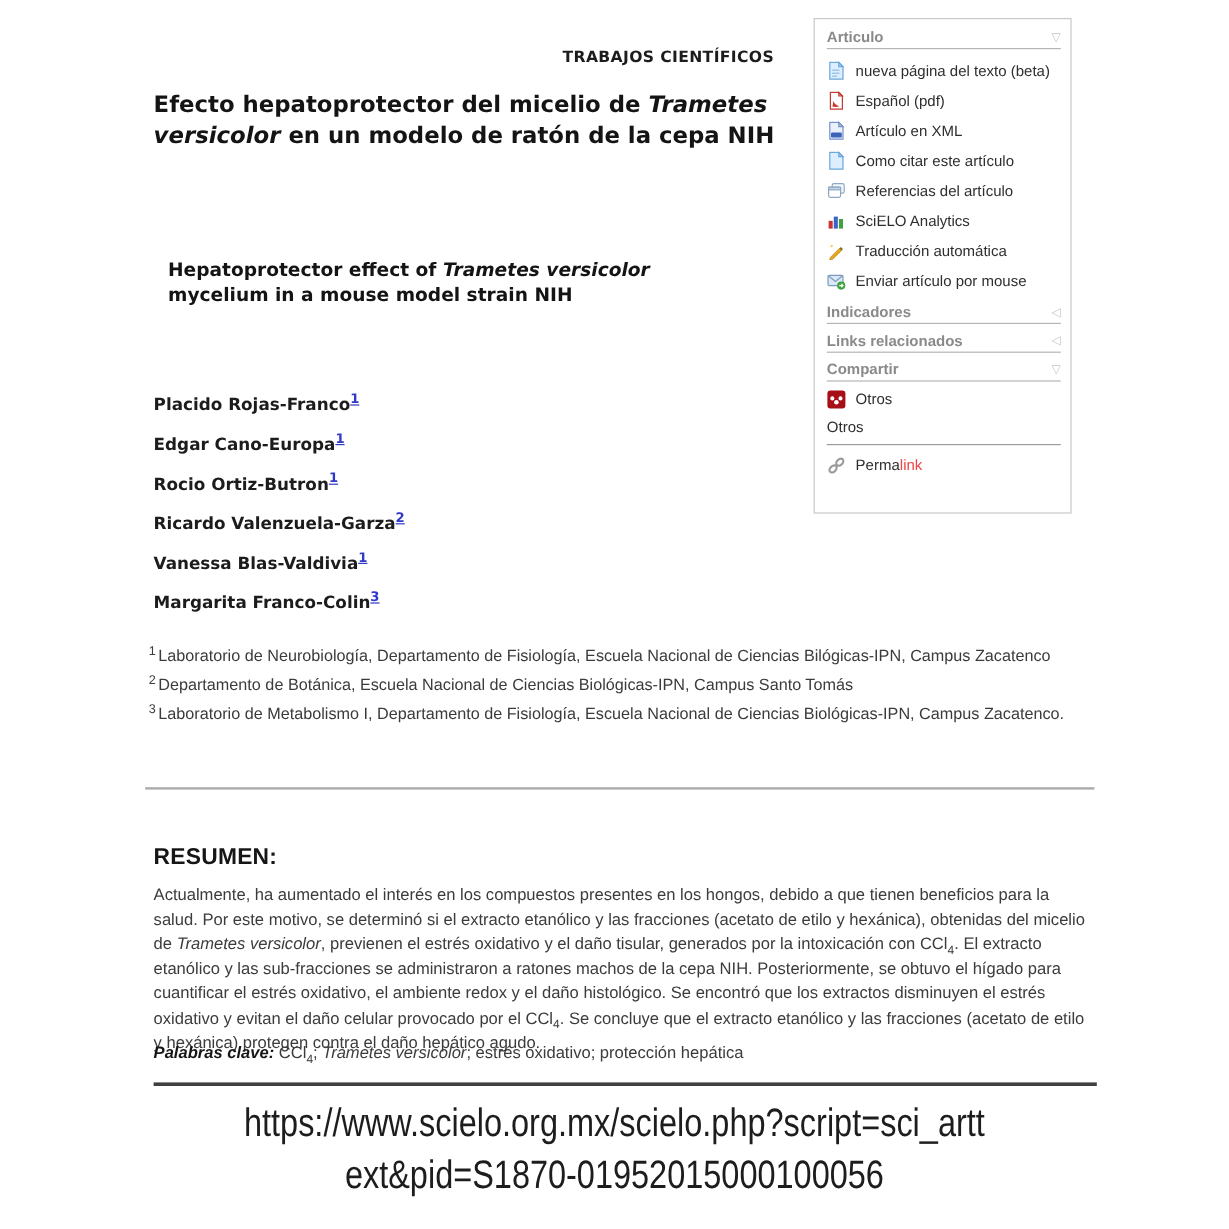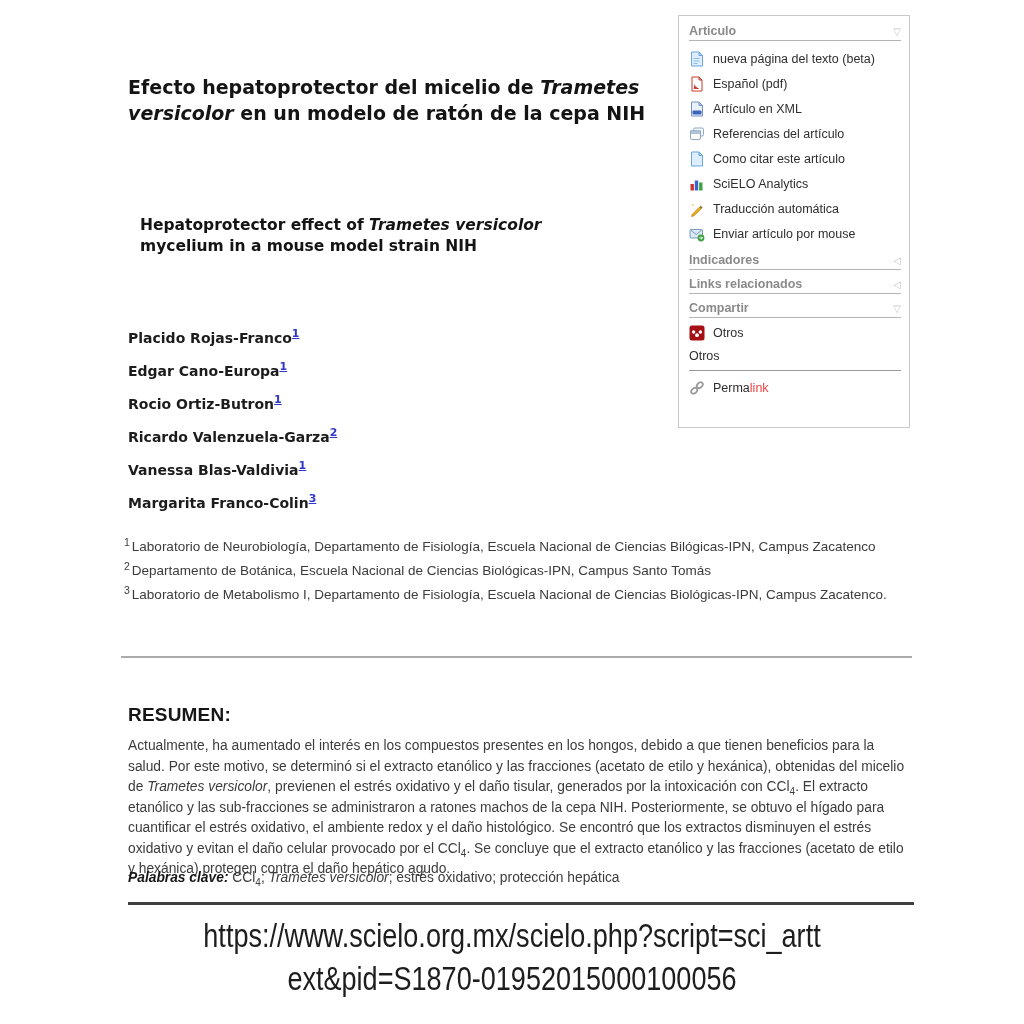--- a/index.html
+++ b/index.html
@@ -55,21 +55,21 @@
   .keywords .kw-label { font-weight:bold; color:#161616;font-style:italic; }
   .rule-dark { position:absolute; left:128px; top:902px; width:786px; height:3px; background:#3f3f3f; }
   .url-caption {
     position:absolute; left:0; top:914px; width:1024px; text-align:center;
     font-size:33px; line-height:43px; color:#1d1d1d;
     transform:scaleX(0.82); transform-origin:50% 0;
   }
 
   
   .sidebar {
-    position:absolute; left:678px; top:15px; width:232px; height:413px;
+    position:absolute; left:678px; top:15px; width:215px; height:413px;
     border:1px solid #c9c9c9; background:#fff; box-sizing:border-box;
     padding-top:6px;
   }
   .sb-header {
     display:flex; justify-content:space-between; align-items:center;
     margin:0 8px 0 10px; padding:2px 0 2px; border-bottom:1px solid #b5b5b5;
     color:#8a8a8a; font-weight:bold; font-size:12.5px; cursor:pointer;
   }
   .sb-header .chev { color:#c6c6c6; font-size:10px; font-weight:normal; }
   .sb-sec { margin-top:5px; }
@@ -83,20 +83,21 @@
   .sb-rule { margin:2px 8px 0 10px; border-top:1px solid #9a9a9a; }
   .permalink { padding-top:9px; }
   .permalink .p-dark { color:#2e2e2e; }
   .permalink .p-blue { color:#ef4444; }
 </style>
 </head>
 <body>
 
 <div class="page">
 
+  <div class="kicker">TRABAJOS CIENTÍFICOS</div>
 
   <h1 class="title-es"><span>Efecto hepatoprotector del micelio de </span><span class="it">Trametes versicolor</span><span> en un modelo de ratón de la cepa NIH</span></h1>
   <h2 class="title-en"><span>Hepatoprotector effect of </span><span class="it">Trametes versicolor</span><span> mycelium in a mouse model strain NIH</span></h2>
 
   <div class="authors">
     <div class="author"><span>Placido Rojas-Franco</span><sup><a class="aff-link">1</a></sup></div>
     <div class="author"><span>Edgar Cano-Europa</span><sup><a class="aff-link">1</a></sup></div>
     <div class="author"><span>Rocio Ortiz-Butron</span><sup><a class="aff-link">1</a></sup></div>
     <div class="author"><span>Ricardo Valenzuela-Garza</span><sup><a class="aff-link">2</a></sup></div>
     <div class="author"><span>Vanessa Blas-Valdivia</span><sup><a class="aff-link">1</a></sup></div>
@@ -158,35 +159,35 @@
               <path d="M2.5 1h7.5l3.5 3.5V15h-11z" fill="#eaf1fb" stroke="#7392c9"></path>
               <path d="M10 1l3.5 3.5H10z" fill="#b9c9e8" stroke="#7392c9"></path>
               <rect x="3.5" y="9.5" width="9" height="4" rx="1" fill="#3c63b8"></rect>
             </svg>
         </span>
         <span>Artículo en XML</span>
       </li>
       <li class="sb-item">
         <span class="icon">
           <svg width="16" height="16" viewBox="0 0 16 16">
+              <path d="M2.5 1h7.5l3.5 3.5V15h-11z" fill="#dceeff" stroke="#6aa7dc"></path>
+              <path d="M10 1l3.5 3.5H10z" fill="#a8cdee" stroke="#6aa7dc"></path>
+            </svg>
+        </span>
+        <span>Como citar este artículo</span>
+      </li>
+      <li class="sb-item">
+        <span class="icon">
+          <svg width="16" height="16" viewBox="0 0 16 16">
               <rect x="4.5" y="2" width="10" height="8" rx="1.5" fill="#f3f8fd" stroke="#8fa7c2"></rect>
               <rect x="1.5" y="5" width="10" height="8.5" rx="1.5" fill="#ffffff" stroke="#8fa7c2"></rect>
               <rect x="1.5" y="5" width="10" height="2.2" fill="#c4d6ea" stroke="#8fa7c2"></rect>
             </svg>
         </span>
         <span>Referencias del artículo</span>
-      </li>
-      <li class="sb-item">
-        <span class="icon">
-          <svg width="16" height="16" viewBox="0 0 16 16">
-              <path d="M2.5 1h7.5l3.5 3.5V15h-11z" fill="#dceeff" stroke="#6aa7dc"></path>
-              <path d="M10 1l3.5 3.5H10z" fill="#a8cdee" stroke="#6aa7dc"></path>
-            </svg>
-        </span>
-        <span>Como citar este artículo</span>
       </li>
       <li class="sb-item">
         <span class="icon">
           <svg width="16" height="16" viewBox="0 0 16 16">
               <rect x="1.5" y="8" width="3.4" height="6.5" fill="#cc3333"></rect>
               <rect x="5.8" y="4.5" width="3.4" height="10" fill="#3a64c8"></rect>
               <rect x="10.1" y="6.5" width="3.4" height="8" fill="#3fa23f"></rect>
             </svg>
         </span>
         <span>SciELO Analytics</span>

